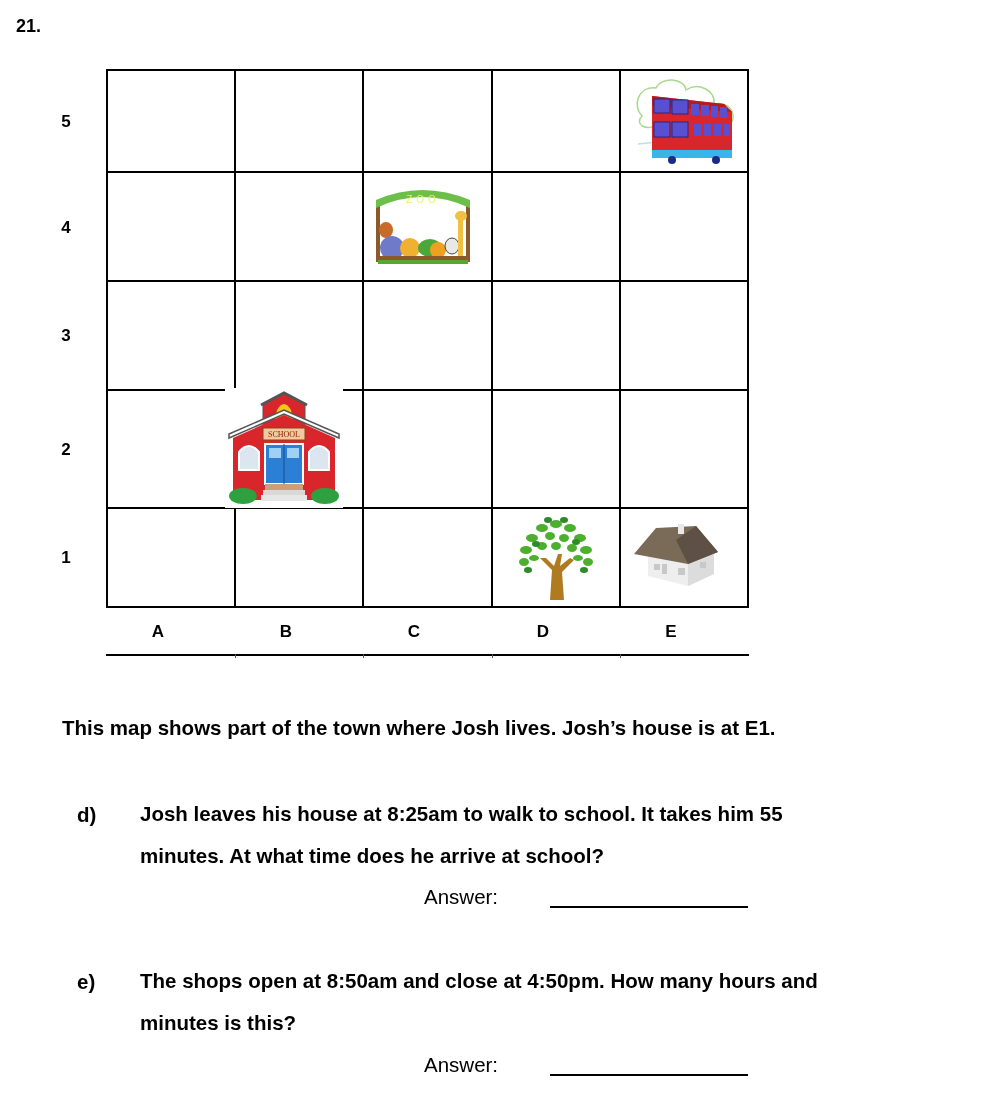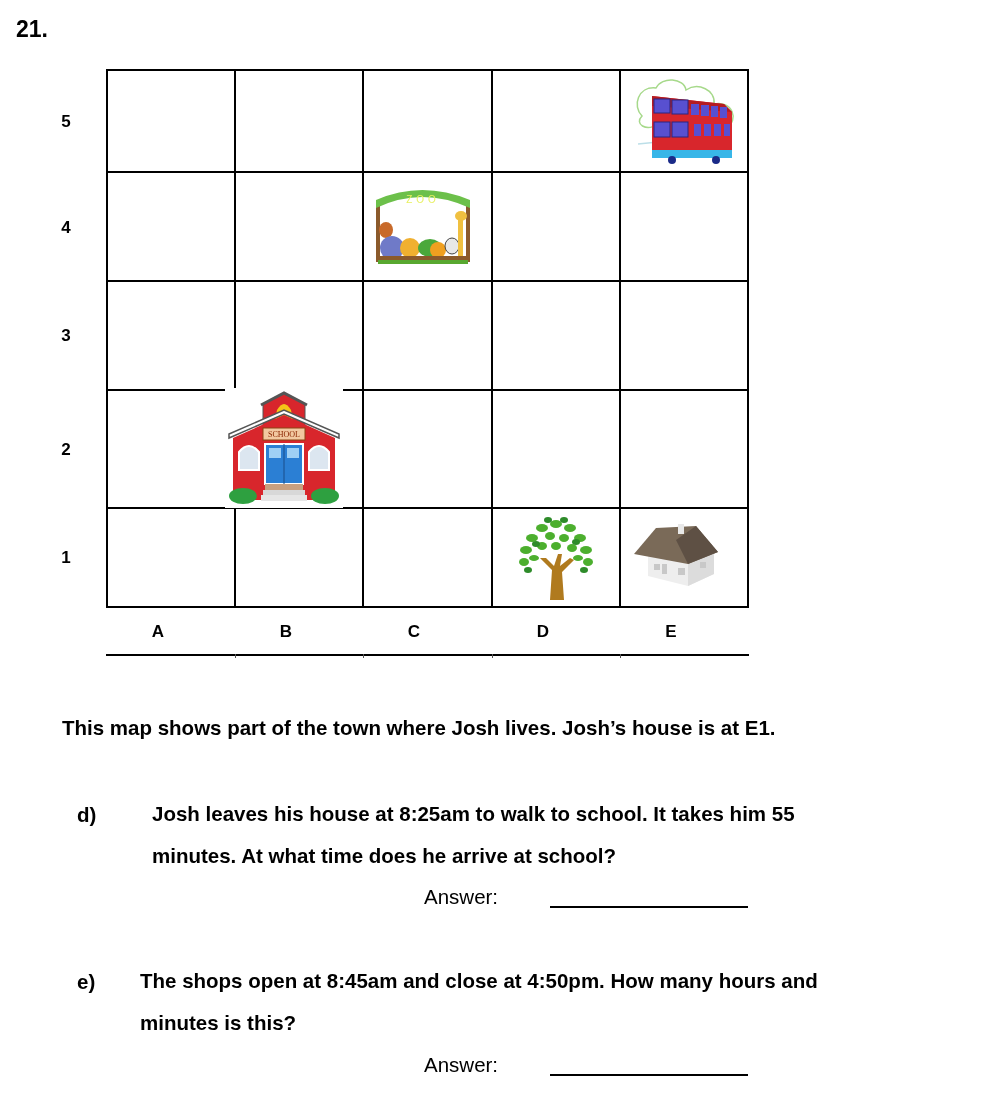--- a/index.html
+++ b/index.html
@@ -1,18 +1,18 @@
 <!DOCTYPE html>
 <html><head>
   <meta charset="utf-8">
   <style>
     html, body { margin: 0; padding: 0; background: #ffffff; }
     body { width: 1001px; height: 1101px; position: relative; overflow: hidden;
            font-family: "Liberation Sans", sans-serif; color: #000; }
-    .qnum { position: absolute; left: 16px; top: 16px; font-size: 23px; font-weight: bold; }
+    .qnum { position: absolute; left: 16px; top: 16px; font-size: 18px; font-weight: bold; }
     .row-label { position: absolute; left: 52px; width: 28px; text-align: center; font-size: 17px; font-weight: bold; }
     .grid { position: absolute; left: 106px; top: 69px; width: 643px; height: 539px; border-collapse: collapse; }
     .grid td { border: 2px solid #000; padding: 0; position: relative; }
     .col-label { position: absolute; top: 622px; width: 128px; text-align: center; font-size: 17px; font-weight: bold; }
     .axis-line { position: absolute; left: 106px; top: 654px; width: 643px; height: 2px; background: #000; }
     .axis-tick { position: absolute; top: 654px; width: 1px; height: 4px; background: #555; }
     .intro { position: absolute; left: 62px; top: 714px; width: 800px; font-size: 20.5px; font-weight: bold; line-height: 28px; }
     .q-letter { position: absolute; left: 77px; font-size: 20.5px; font-weight: bold; }
     .q-text { position: absolute; left: 140px; width: 700px; font-size: 20.5px; font-weight: bold; line-height: 42px; }
     .answer { position: absolute; left: 424px; font-size: 20.5px; }
@@ -193,20 +193,20 @@
 
 <div class="axis-line"></div>
 <div class="axis-tick" style="left:235px;"></div>
 <div class="axis-tick" style="left:363px;"></div>
 <div class="axis-tick" style="left:492px;"></div>
 <div class="axis-tick" style="left:620px;"></div>
 
 <div class="intro">This map shows part of the town where Josh lives. Josh’s house is at E1.</div>
 
 <div class="q-letter" style="top:803px;">d)</div>
-<div class="q-text" style="top:793px;margin-left:12px;">Josh leaves his house at 8:25am to walk to school. It takes him 55 minutes. At what time does he arrive at school?</div>
+<div class="q-text" style="top:793px;">Josh leaves his house at 8:25am to walk to school. It takes him 55 minutes. At what time does he arrive at school?</div>
 <div class="answer" style="top:885px;">Answer:</div>
 <div class="answer-line" style="top:906px;"></div>
 
 <div class="q-letter" style="top:970px;">e)</div>
-<div class="q-text" style="top:960px;">The shops open at 8:45am and close at 4:50pm. How  many hours and minutes is this?</div>
+<div class="q-text" style="top:960px;">The shops open at 8:50am and close at 4:50pm. How  many hours and minutes is this?</div>
 <div class="answer" style="top:1053px;">Answer:</div>
 <div class="answer-line" style="top:1074px;"></div>
 
 </body></html>

